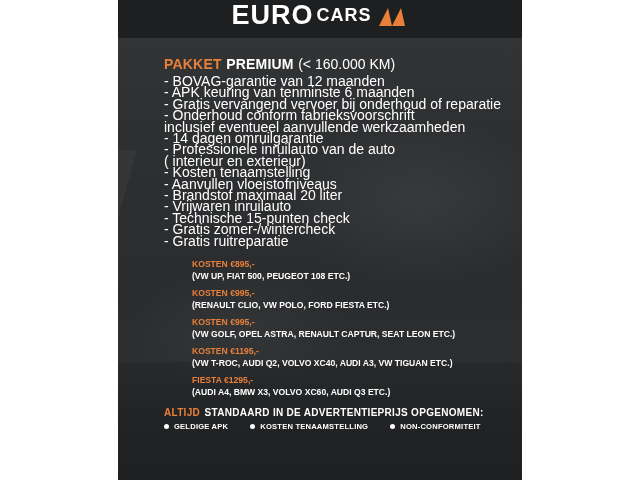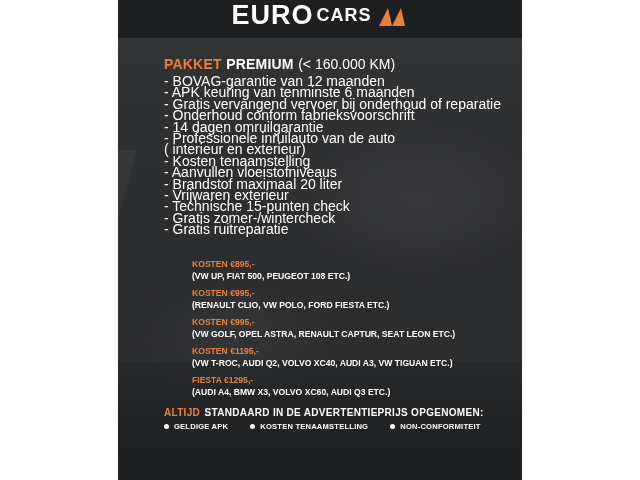--- a/index.html
+++ b/index.html
@@ -235,27 +235,28 @@
         <span class="w1">PAKKET</span>
         <span class="w2">PREMIUM</span>
         <span class="w3">(&lt; 160.000 KM)</span>
       </div>
 
       <ul class="feature-list">
         <li>- BOVAG-garantie van 12 maanden</li>
         <li>- APK keuring van tenminste 6 maanden</li>
         <li>- Gratis vervangend vervoer bij onderhoud of reparatie</li>
         <li>- Onderhoud conform fabrieksvoorschrift</li>
+        <li>  inclusief eventueel aanvullende werkzaamheden</li>
         <li>- 14 dagen omruilgarantie</li>
         <li>- Professionele inruilauto van de auto</li>
         <li>( interieur en exterieur)</li>
         <li>- Kosten tenaamstelling</li>
         <li>- Aanvullen vloeistofniveaus</li>
         <li>- Brandstof maximaal 20 liter</li>
-        <li>- Vrijwaren exterieur</li>
+        <li>- Vrijwaren inruilauto</li>
         <li>- Technische 15-punten check</li>
         <li>- Gratis zomer-/wintercheck</li>
         <li>- Gratis ruitreparatie</li>
       </ul>
 
       <div class="price-block" style="top: 212px;">
         <div class="price-group">
           <div class="price-line">KOSTEN €895,-</div>
           <div class="model-line">(VW UP, FIAT 500, PEUGEOT 108 ETC.)</div>
         </div>

